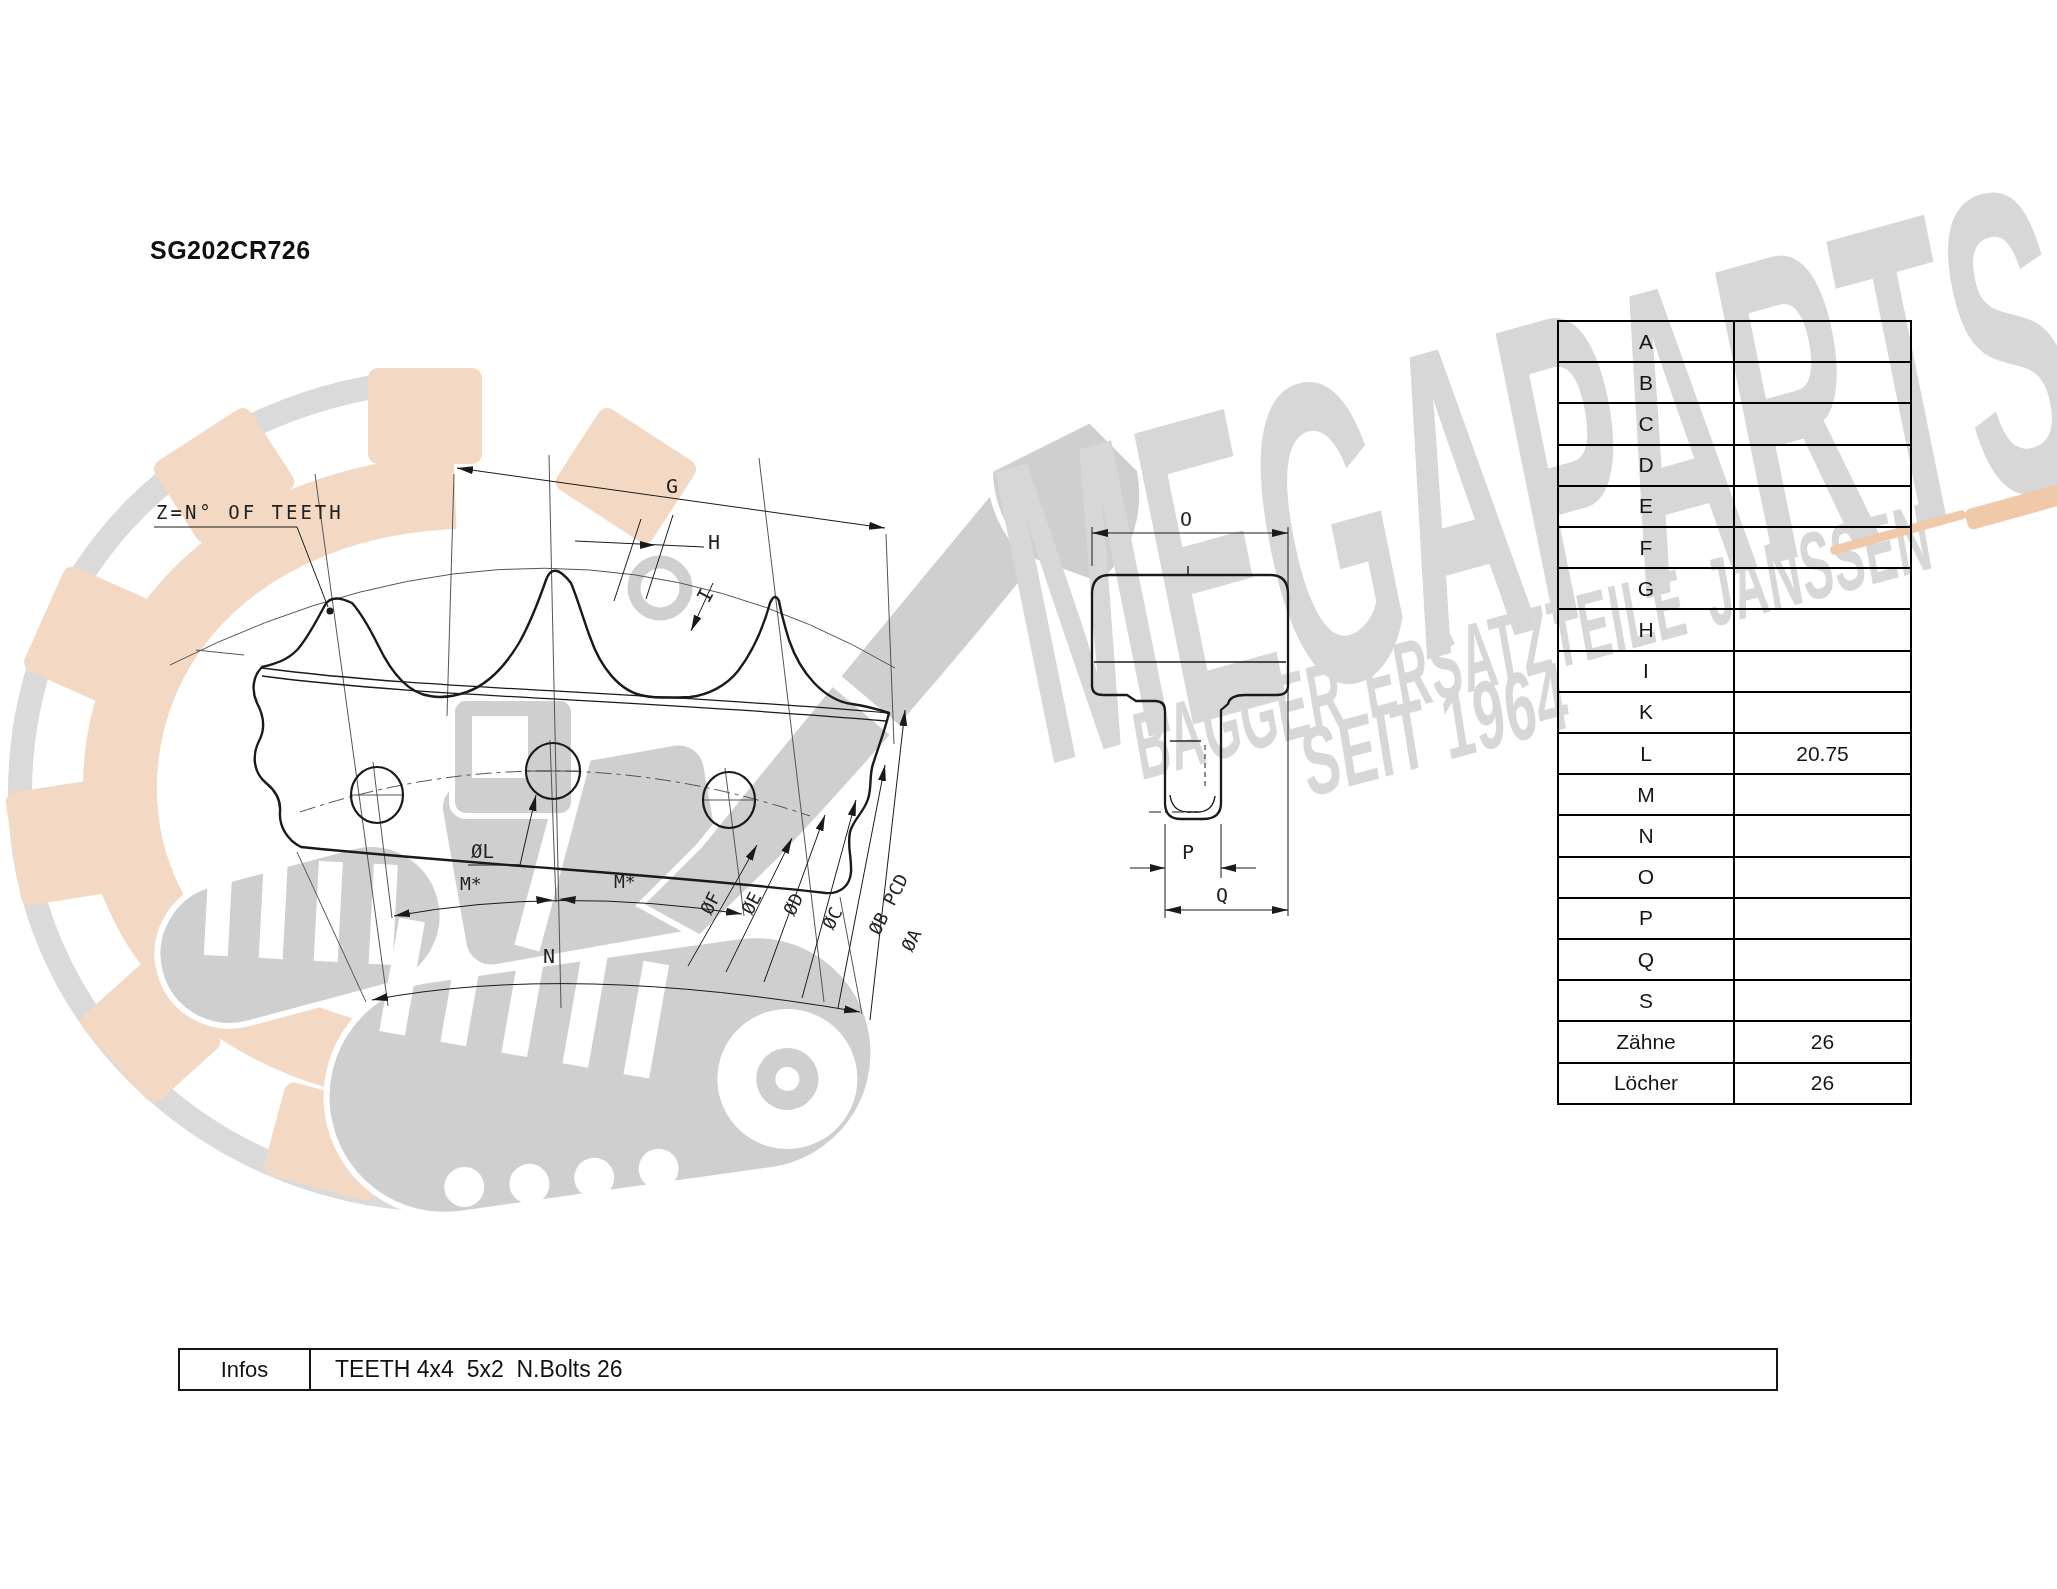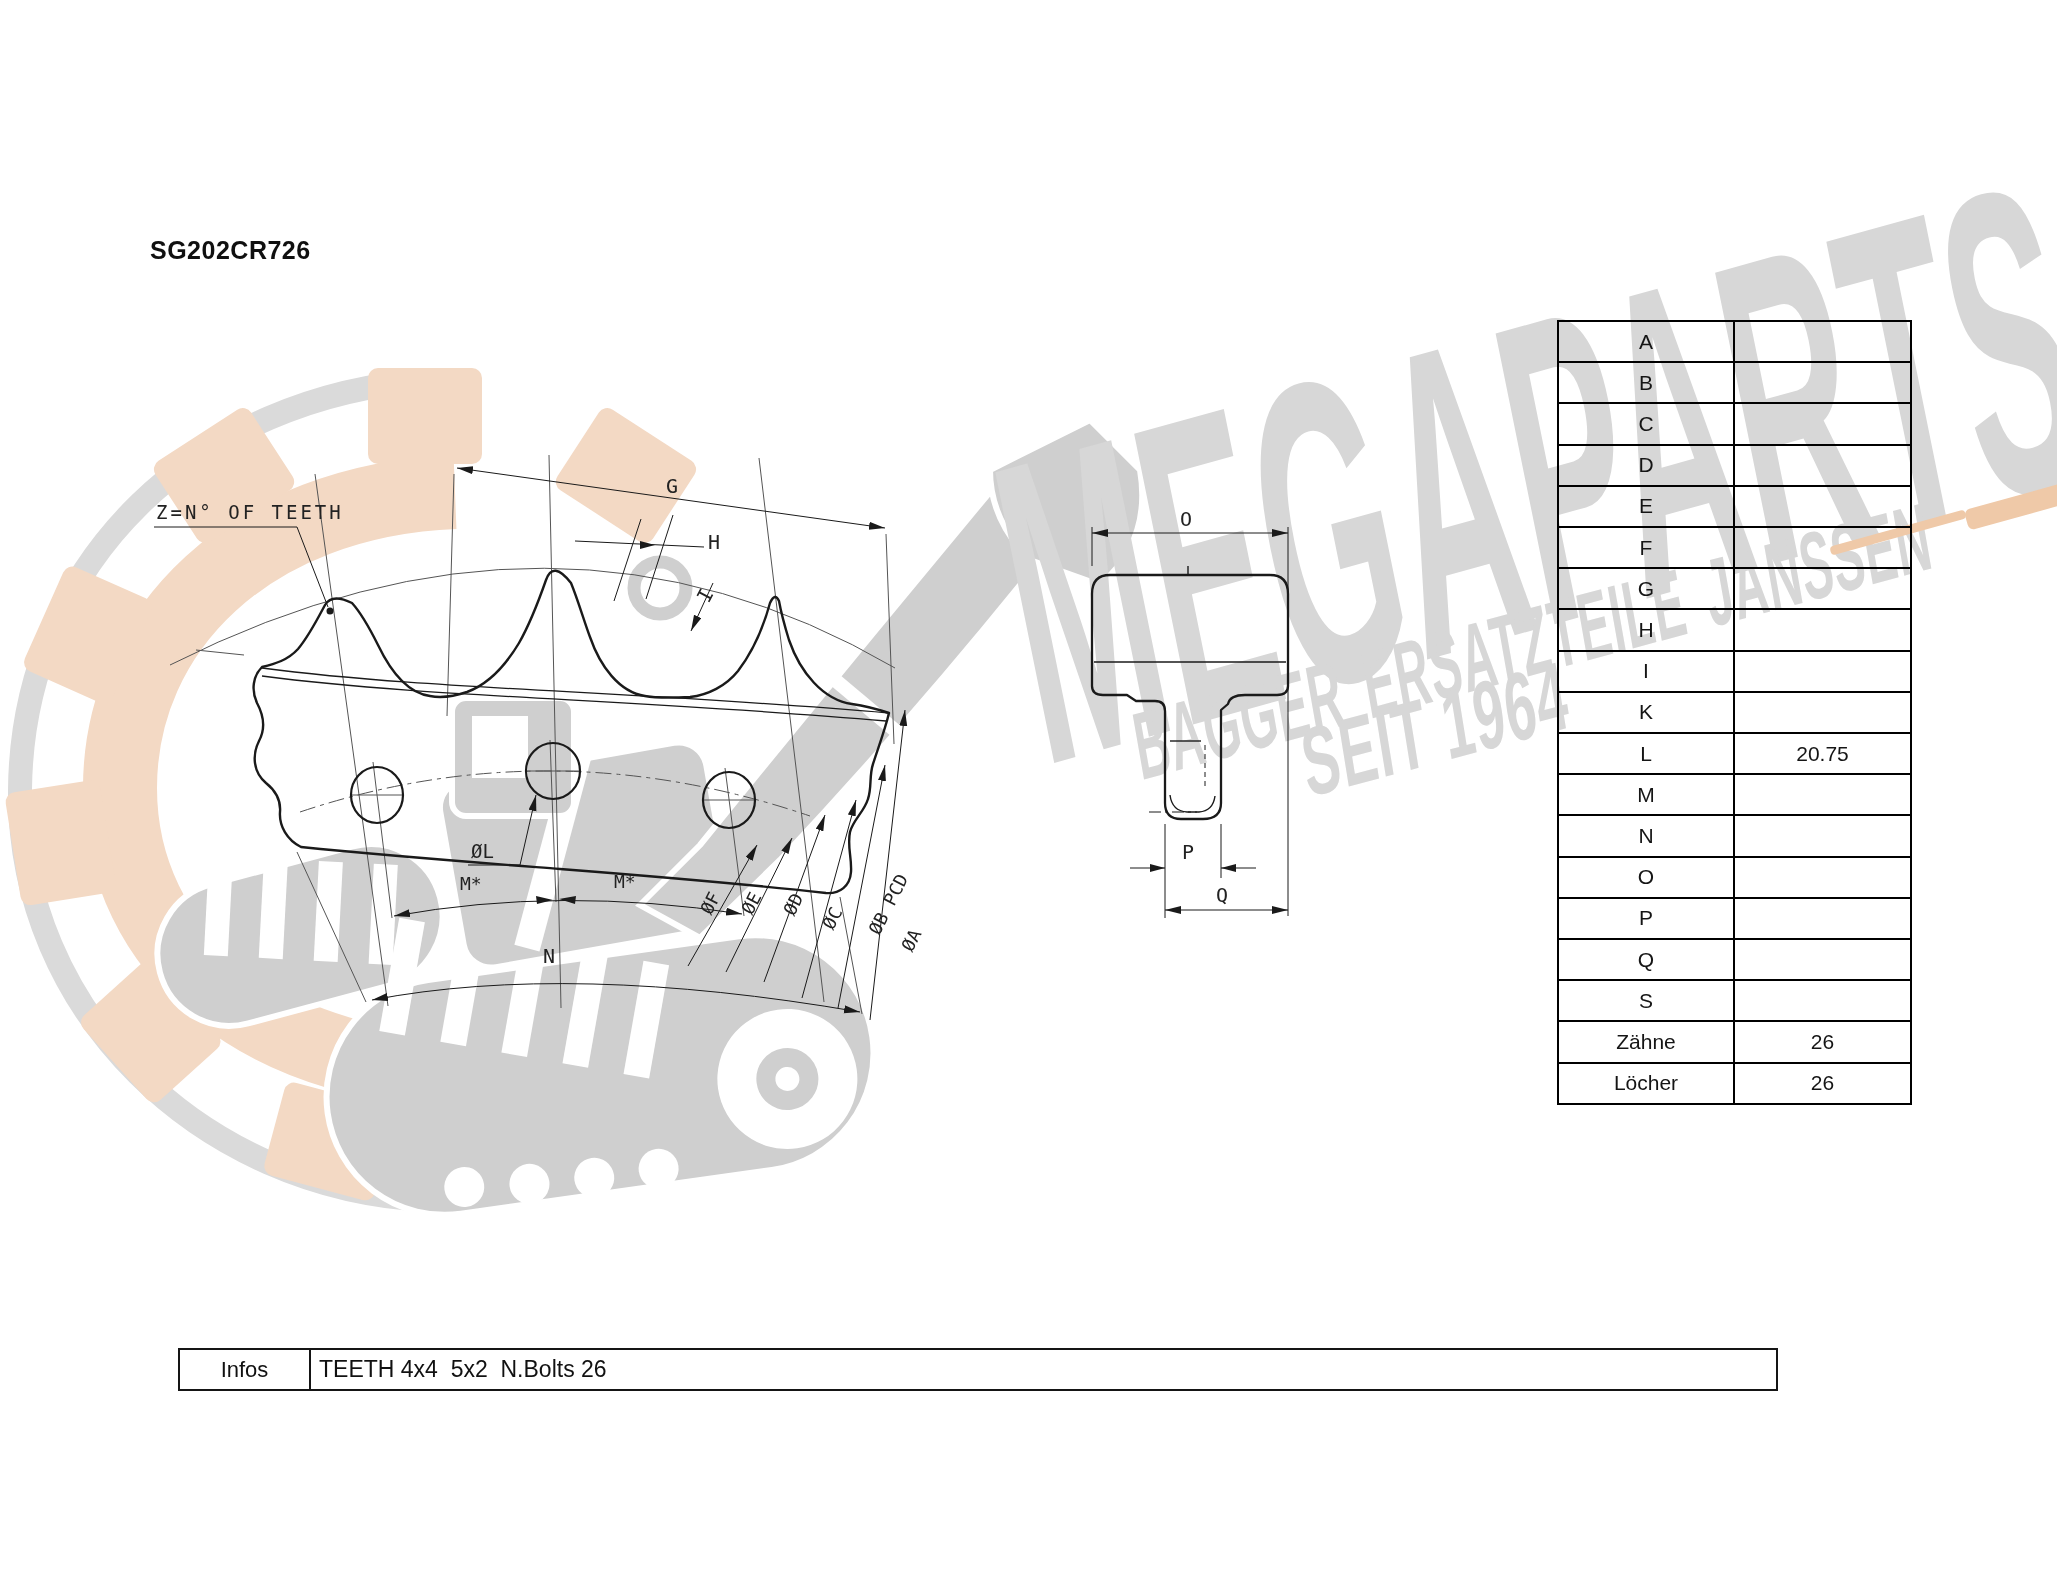--- a/index.html
+++ b/index.html
@@ -30,21 +30,21 @@
   .trow{flex:1;display:flex;border-bottom:2px solid #000;box-sizing:border-box;}
   .trow:last-child{border-bottom:none;}
   .tcell{display:flex;align-items:center;justify-content:center;font-size:21px;color:#151515;}
   .tlabel{width:174px;}
   .tvalue{flex:1;border-left:2px solid #000;}
   
   .info-bar{position:absolute;left:134px;top:1348px;width:1600px;height:43px;border:2.5px solid #151515;
             display:flex;box-sizing:border-box;background:transparent;margin-left:44px;}
   .info-label{width:129px;border-right:2px solid #151515;display:flex;align-items:center;
               justify-content:center;font-size:22px;color:#111;}
-  .info-value{flex:1;display:flex;align-items:center;padding-left:8px;font-size:23px;color:#111;
+  .info-value{flex:1;display:flex;align-items:center;padding-left:24px;font-size:23px;color:#111;
               white-space:pre;}
   
   .dim{font-family:"DejaVu Sans Mono", monospace;fill:#222;}
 </style>
 </head>
 <body>
 
 <div class="page">
 
   <svg width="2057" height="1589" viewBox="0 0 2057 1589">

